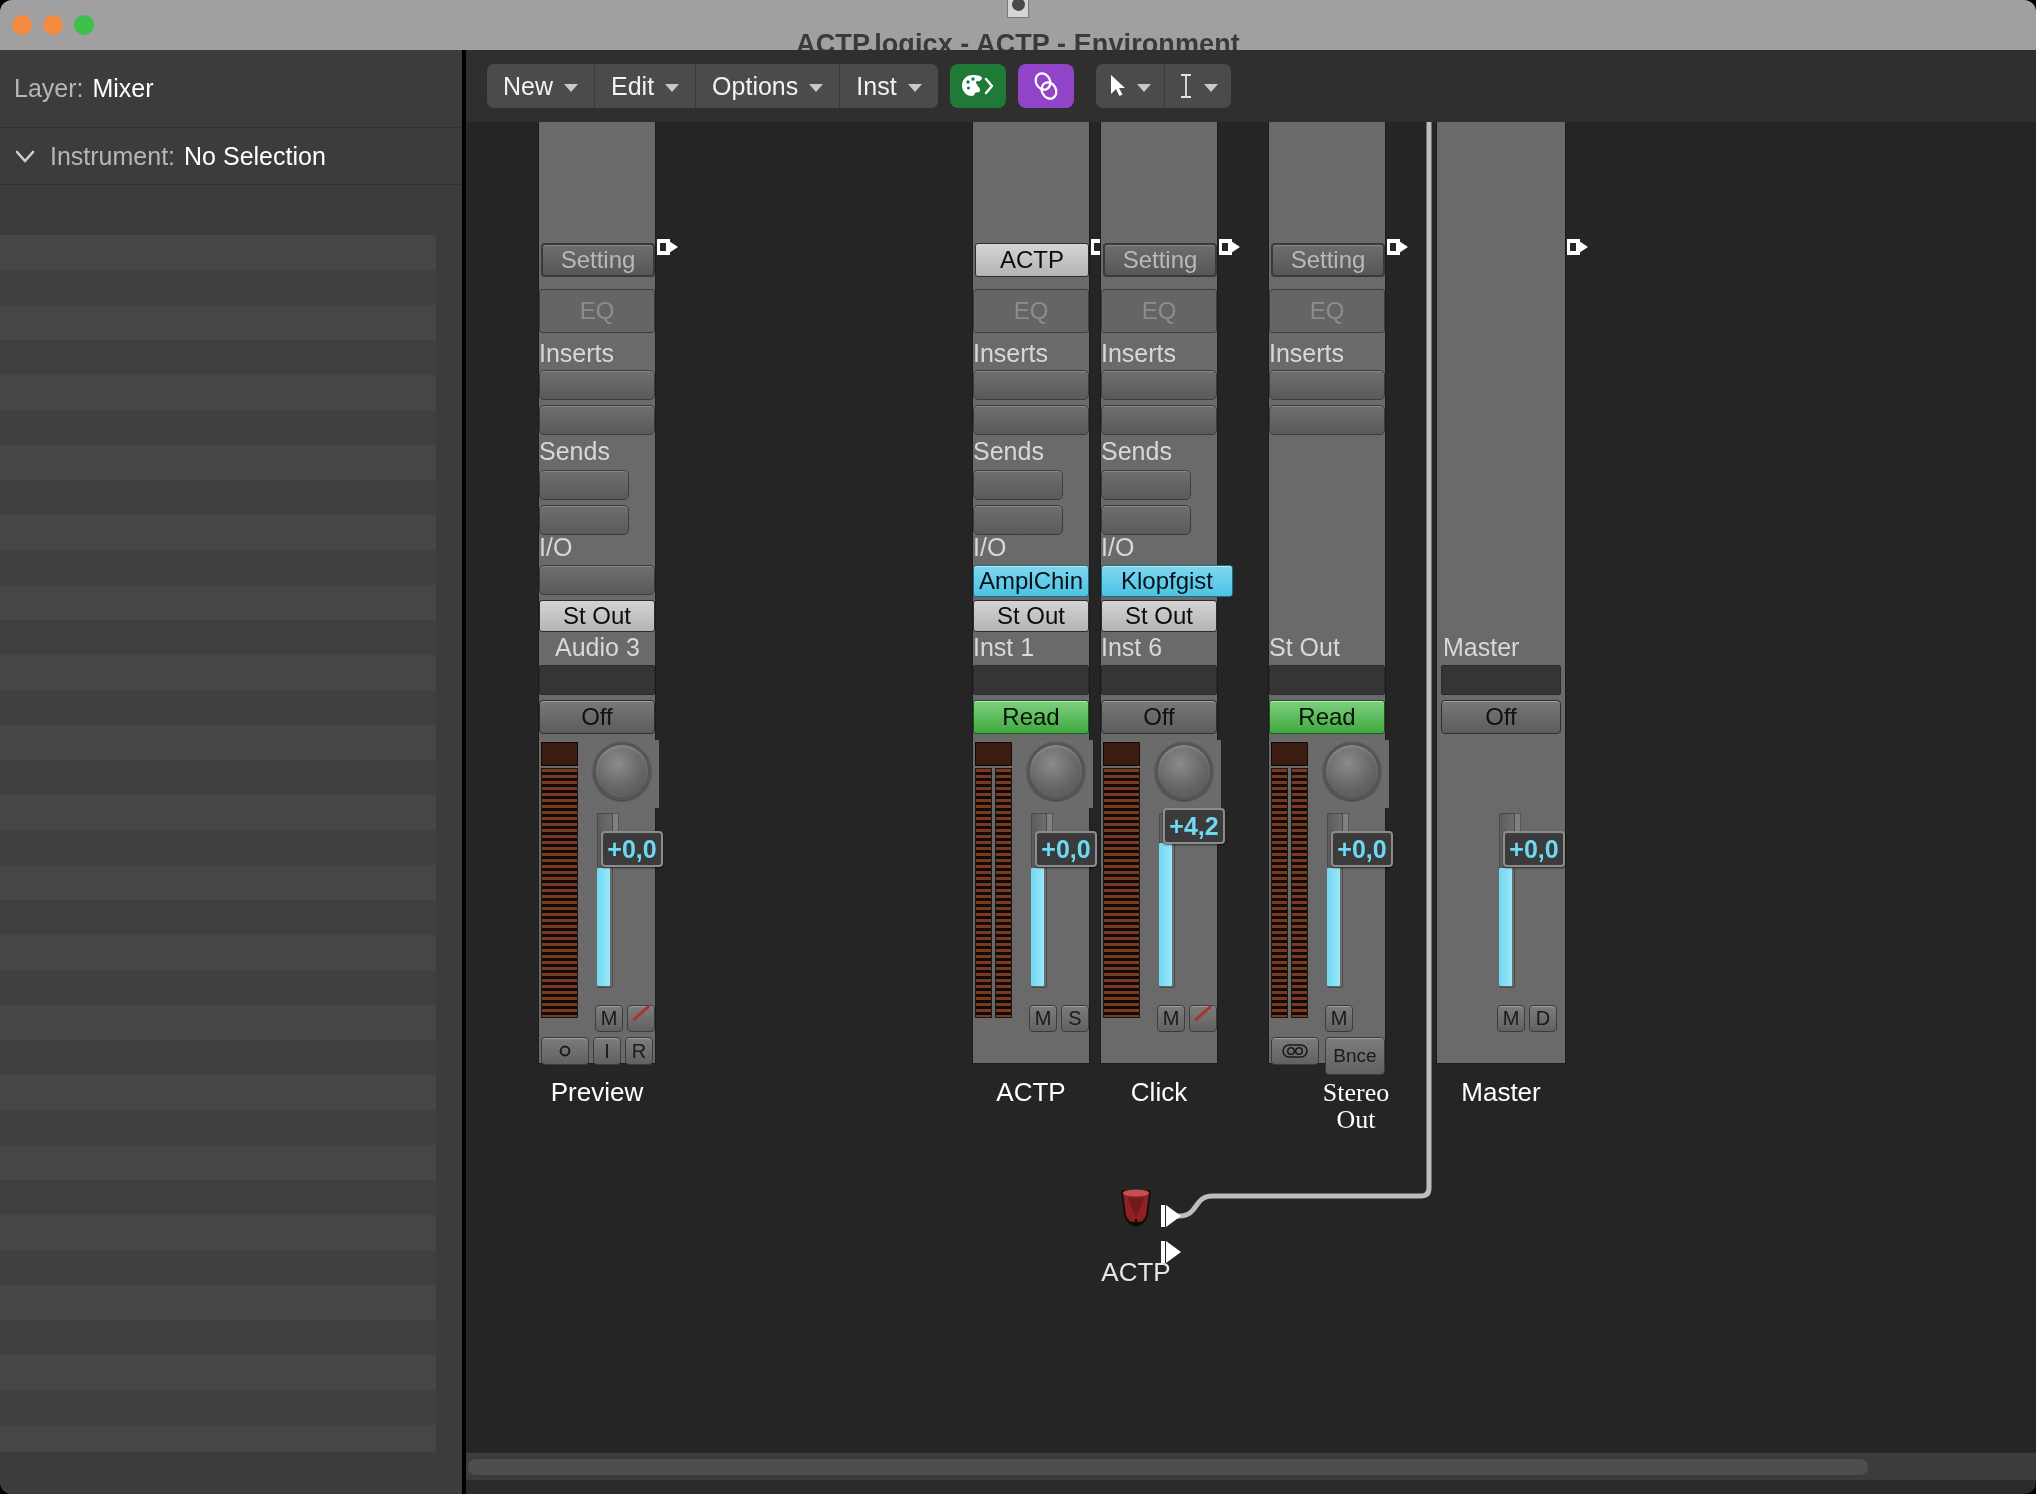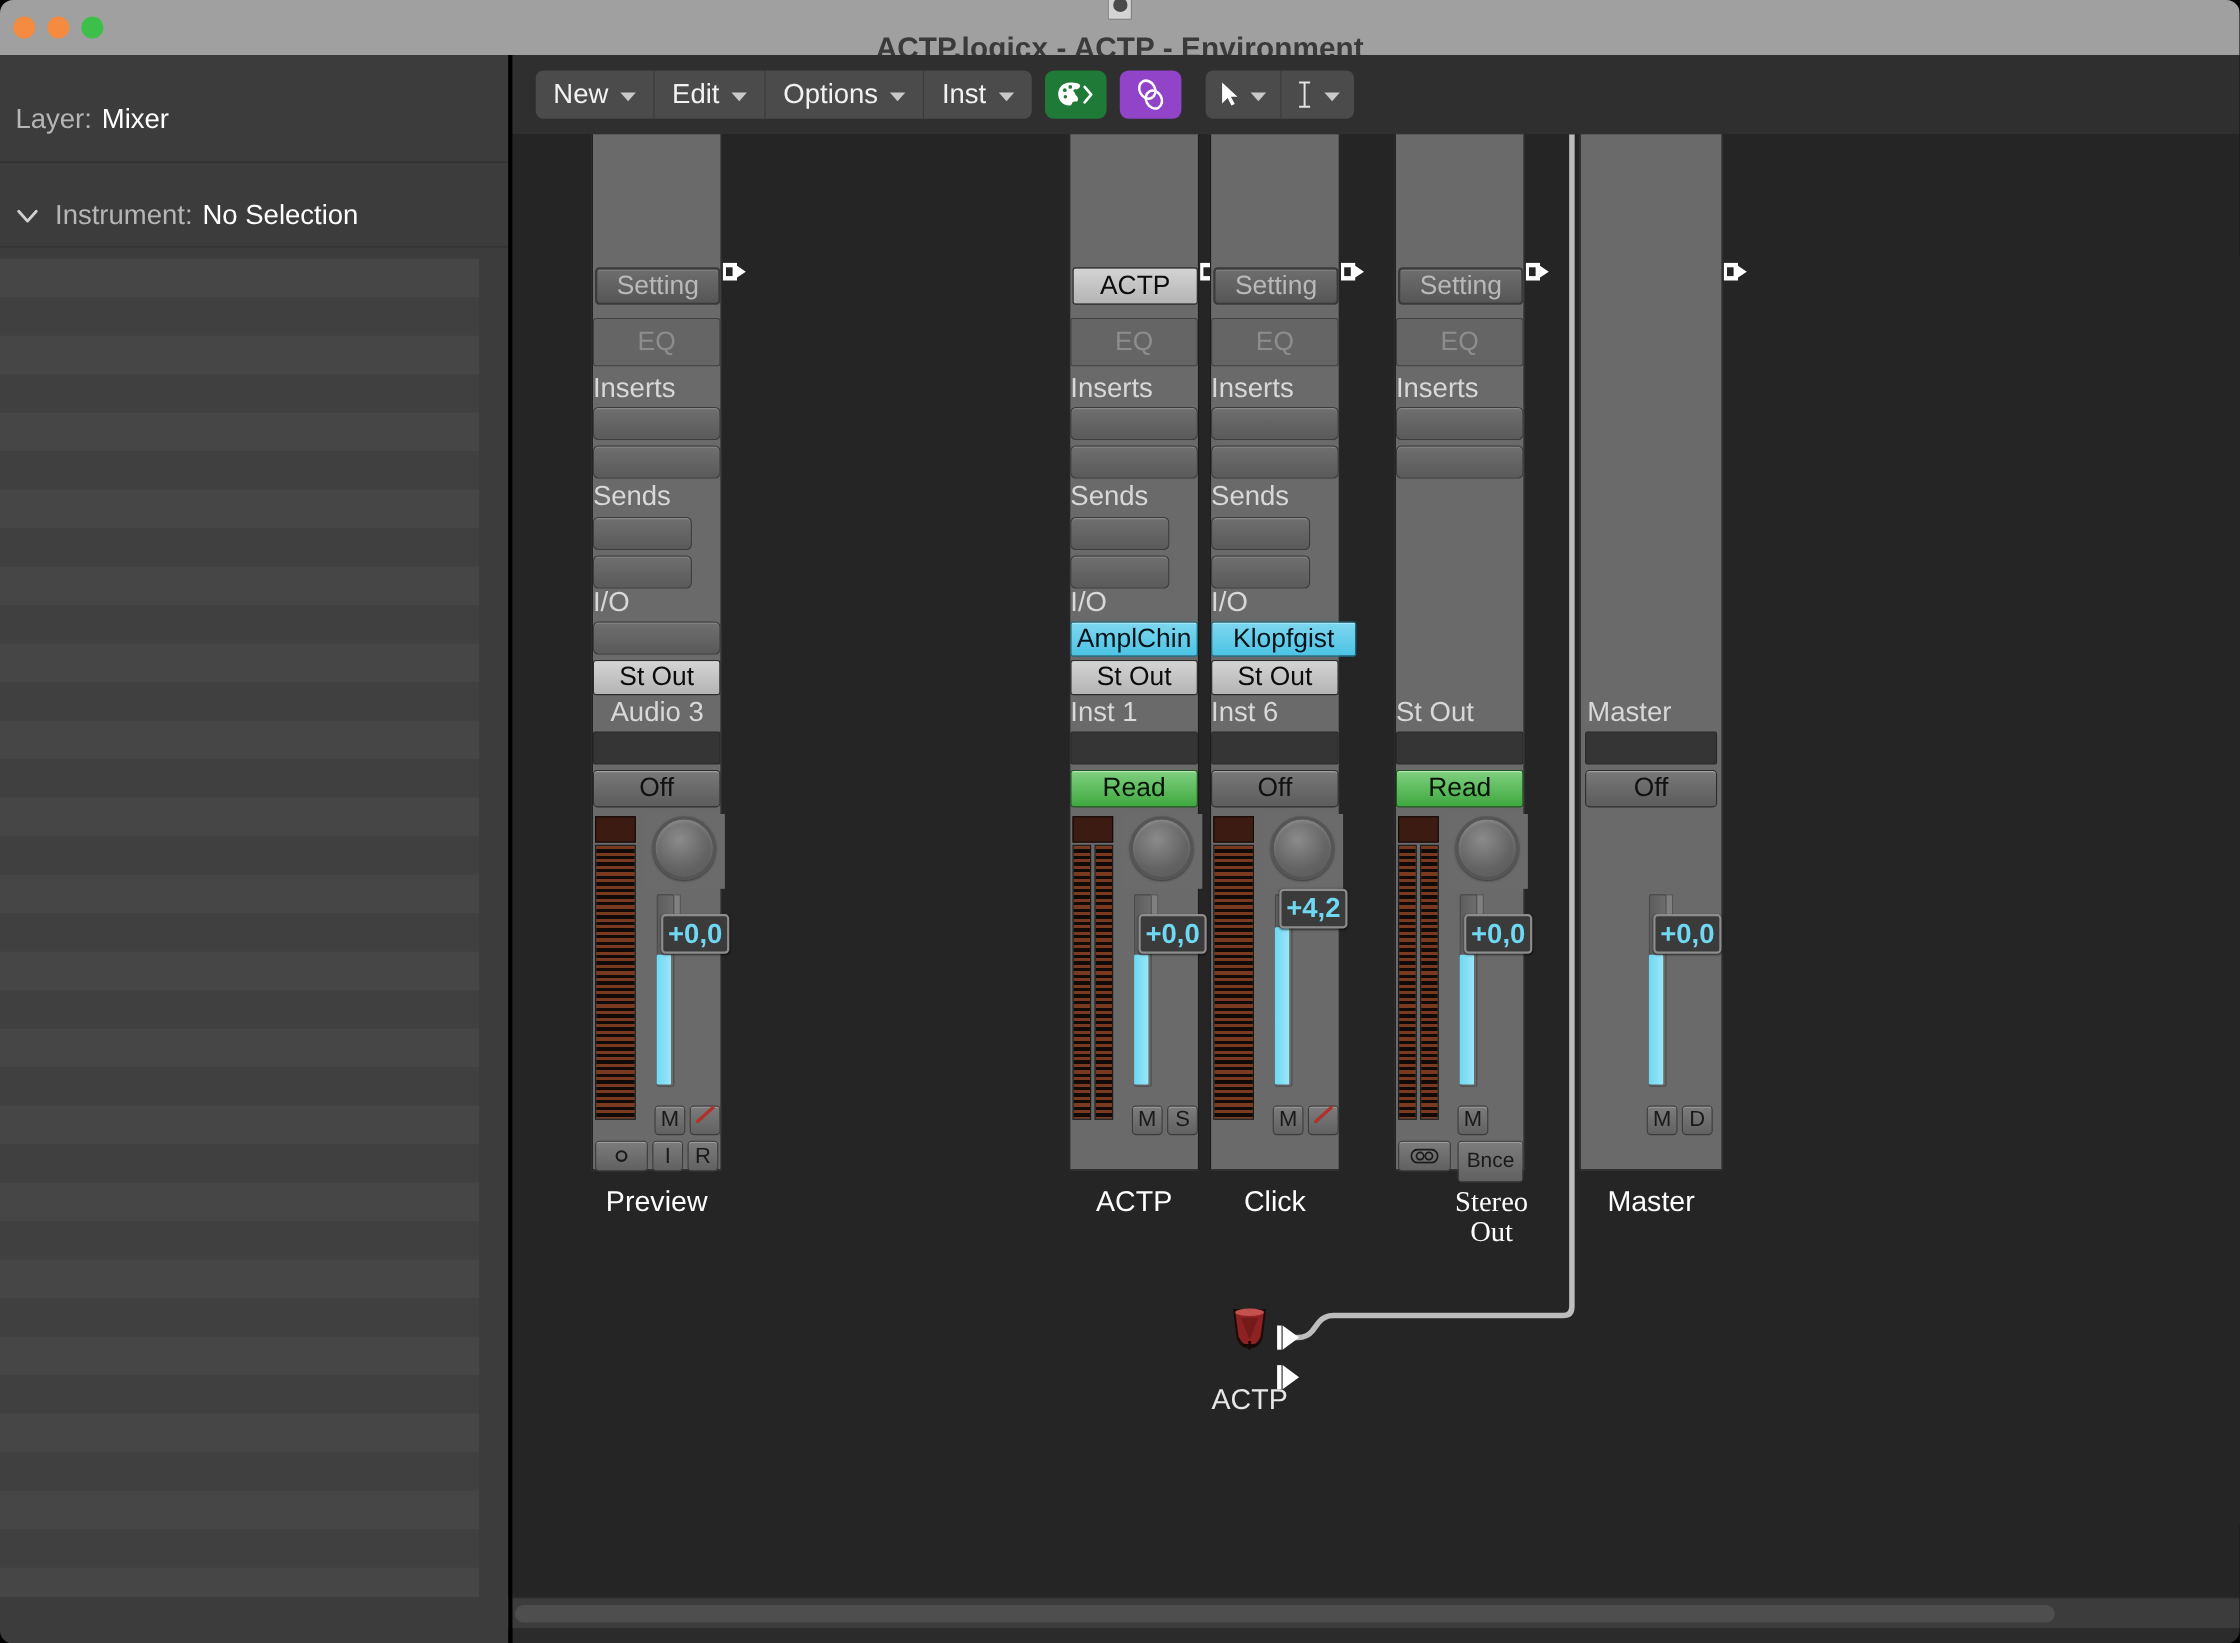--- a/index.html
+++ b/index.html
@@ -61,21 +61,20 @@
   #sidebar {
     position: absolute; left: 0; top: 50px;
     width: 462px; height: 1444px;
     background: #3c3c3c;
   }
   .side-row {
     position: relative;
     display: flex; align-items: center;
     padding-left: 14px;
     border-bottom: 1px solid #313131;
-    margin-top: 20px;
   }
   #row-layer { height: 78px; }
   #row-inst  { height: 57px; padding-left: 10px; }
   .side-label {
     font-size: 25px; color: #b6b6b6; white-space: nowrap;
   }
   .side-value {
     font-size: 25px; color: #ffffff; font-weight: 500;
     white-space: nowrap; margin-left: 9px;
   }

